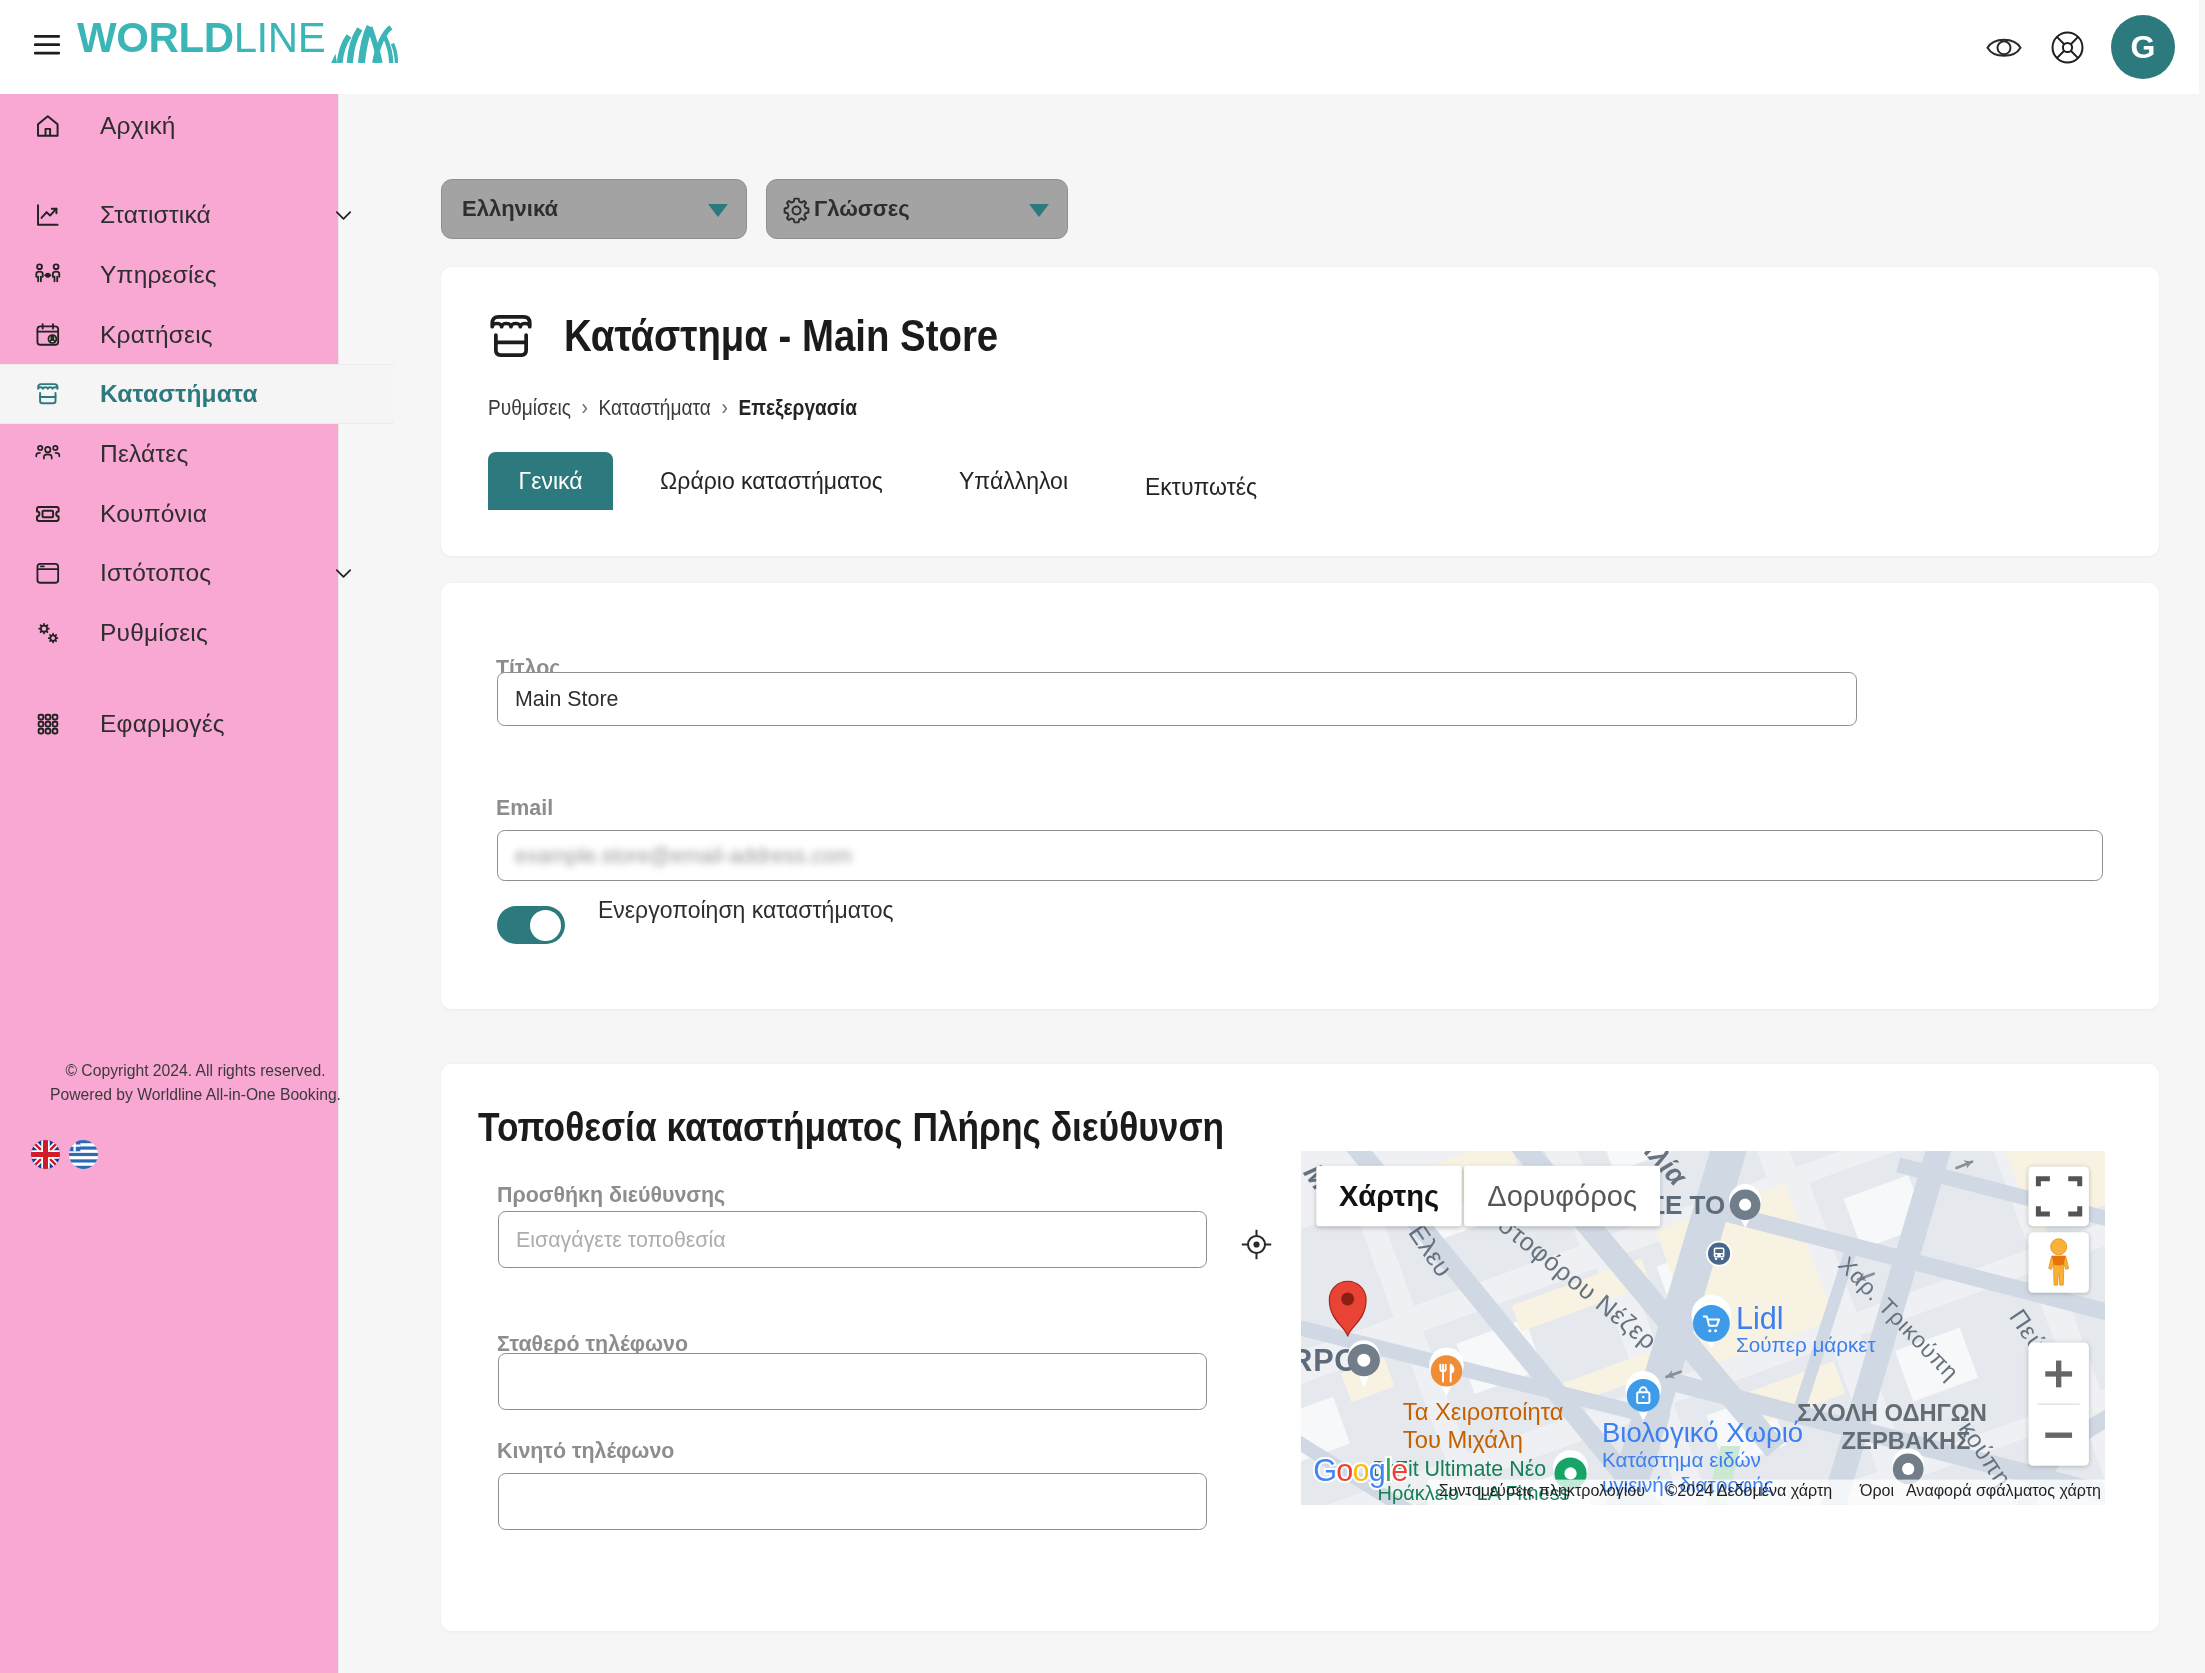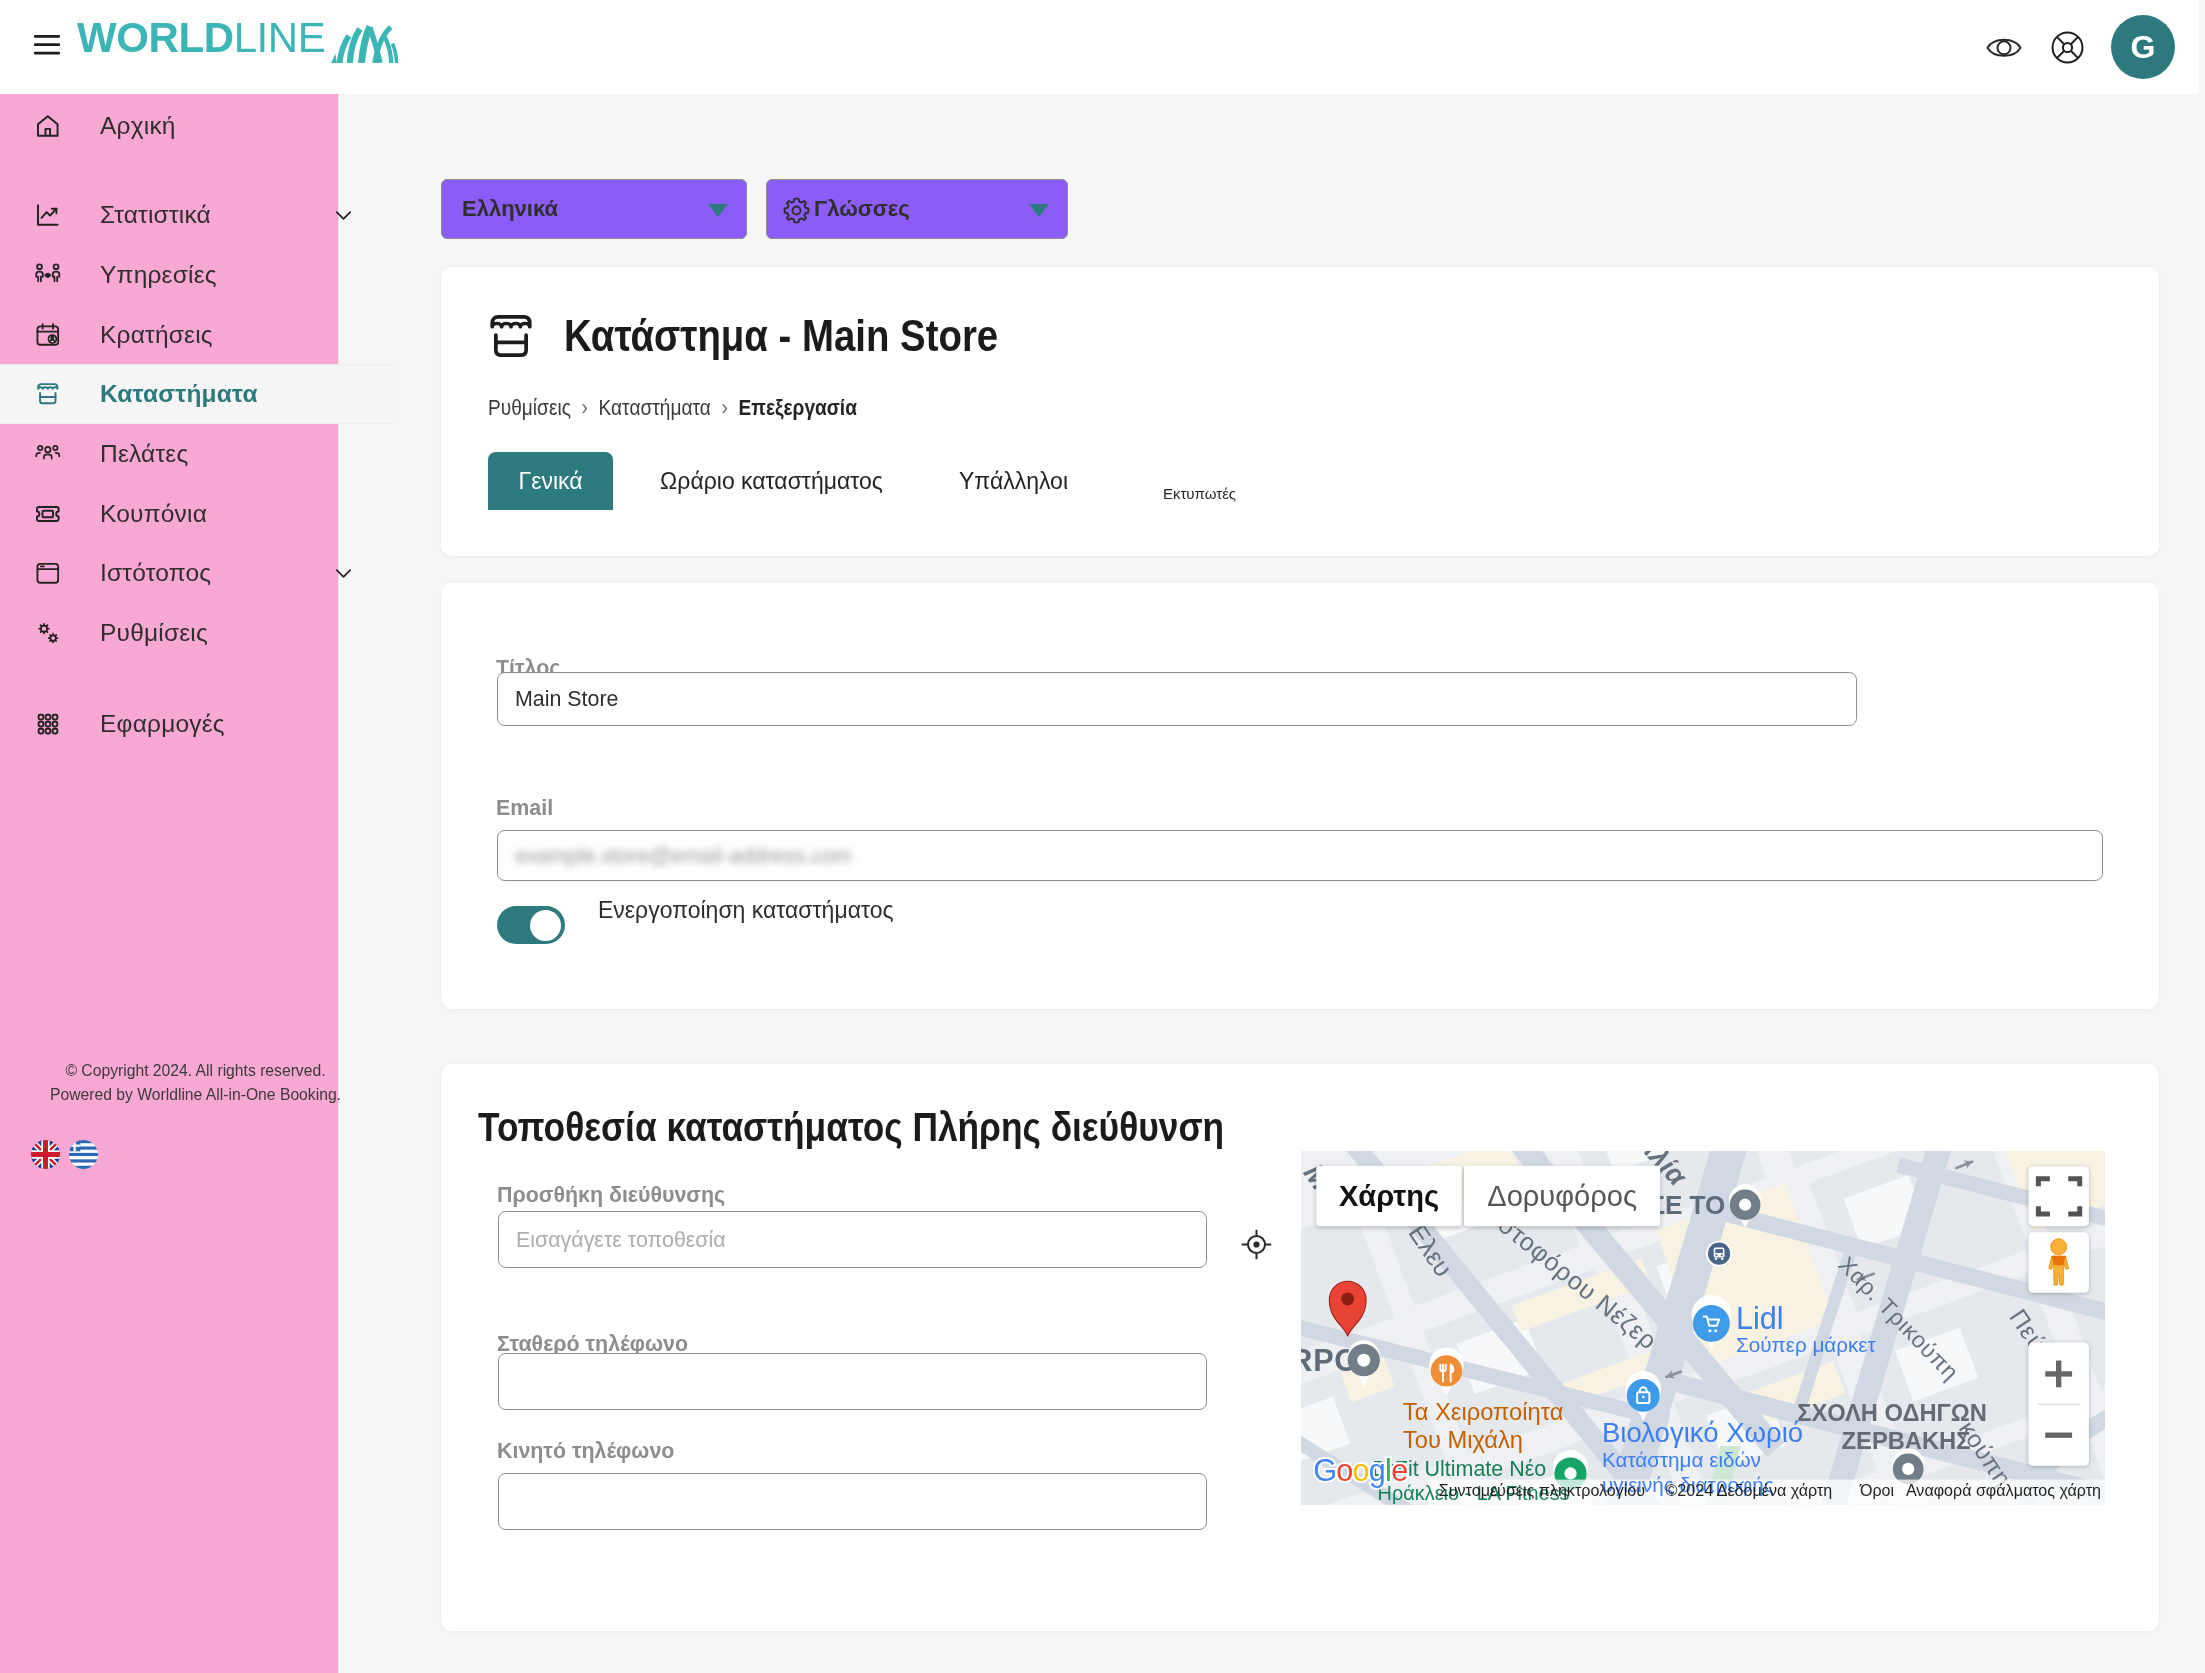--- a/index.html
+++ b/index.html
@@ -14,21 +14,21 @@
   .mitem { position:absolute; left:0; width:394px; height:60px; }
   .mitem .ic { position:absolute; left:34px; top:50%; transform:translateY(-50%); width:27.6px; height:27.6px; }
   .mitem .tx { position:absolute; left:100px; top:50%; transform:translateY(-50%); font-size:24.5px; color:#2e2e2e; letter-spacing:0.2px; }
   .mitem .chev { position:absolute; left:332px; top:50%; transform:translateY(-50%); width:23px; height:23px; }
   .mitem.active { background:#f5f5f5; border-top:0.8px solid #ececec; border-bottom:0.8px solid #ececec; }
   .mitem.active .tx { color:#2c7a7e; font-weight:bold; }
   #sidefoot { position:absolute; left:31px; top:965px; width:329px; font-size:15.7px; color:#3a3a3a; line-height:24px; }
   
   #content { position:absolute; left:397px; top:94px; width:1808px; height:1580px; background:#f6f6f6; }
   .card { position:absolute; left:44px; width:1718px; background:#ffffff; border-radius:10.7px; box-shadow:0 0.8px 3.1px rgba(0,0,0,0.05); }
-  .sel { position:absolute; top:85px; height:60px; background:#8b5cf6; border:1.5px solid #8f8f8f; border-radius:6px; }
+  .sel { position:absolute; top:85px; height:60px; background:#a3a3a3; border:1.5px solid #8f8f8f; border-radius:11px; }
   .sel .stx { position:absolute; left:20px; top:50%; transform:translateY(-50%); font-size:22px; font-weight:bold; color:#2e2e2e; }
   .sel .arr { position:absolute; right:18.4px; top:50%; transform:translateY(-38%); width:0; height:0; border-left:10.7px solid transparent; border-right:10.7px solid transparent; border-top:13px solid #2c7a7e; }
   .lbl { position:absolute; font-size:21.4px; font-weight:bold; color:#8d8d8d; }
   .inp { position:absolute; background:#fff; border:1.5px solid #8f8f8f; border-radius:7.7px; font-size:21.4px; color:#2e2e2e; }
   .inp .itx { position:absolute; left:17px; top:50%; transform:translateY(-50%); }
   .ph { color:#adadad; }
 </style>
 </head>
 <body>
 
@@ -254,21 +254,21 @@
         <path d="M3.2 5.2 Q3.2 2.3 6.1 2.3 H17.9 Q20.8 2.3 20.8 5.2 V6.9 A2.2 1.5 0 0 0 16.4 6.9 A2.2 1.5 0 0 0 12 6.9 A2.2 1.5 0 0 0 7.6 6.9 A2.2 1.5 0 0 0 3.2 6.9 Z"></path>
         <path d="M4.9 10.8 V18 Q4.9 20.2 7.1 20.2 H16.9 Q19.1 20.2 19.1 18 V10.8"></path>
         <line x1="4.9" y1="14.3" x2="19.1" y2="14.3"></line>
       </g>
     </svg>
     <div class="abs" style="left:123px; top:44px; font-size:44px; font-weight:bold; color:#1b1b1b; transform:scaleX(0.872); transform-origin:left top;">Κατάστημα - Main Store</div>
     <div class="abs" style="left:47px; top:129px; font-size:21.4px; color:#3a3a3a; transform:scaleX(0.894); transform-origin:left top;">Ρυθμίσεις&nbsp; <span style="color:#6d6d6d;">›</span> &nbsp;Καταστήματα&nbsp; <span style="color:#6d6d6d;">›</span> &nbsp;<b style="color:#242424;">Επεξεργασία</b></div>
     <div class="abs" style="left:47px; top:185px; width:125px; height:58px; background:#2c7a7e; border-radius:7.7px 7.7px 0 0; color:#fff; font-size:23px; text-align:center; line-height:58px;">Γενικά</div>
     <div class="abs" style="left:216px; top:185px; width:229px; height:58px; font-size:23px; color:#242424; text-align:center; line-height:58px;">Ωράριο καταστήματος</div>
     <div class="abs" style="left:518px; top:185px; width:109px; height:58px; font-size:23px; color:#242424; text-align:center; line-height:58px;">Υπάλληλοι</div>
-    <div class="abs" style="left:704px; top:198px; width:109px; height:58px; font-size:15px; color:#242424; text-align:center; line-height:58px;">Εκτυπωτές</div>
+    <div class="abs" style="left:704px; top:191px; width:109px; height:58px; font-size:23px; color:#242424; text-align:center; line-height:58px;">Εκτυπωτές</div>
   </div>
 
   <div class="card" style="top:489px; height:426px;">
     <div class="lbl" style="left:55px; top:73px;">Τίτλος</div>
     <div class="inp" style="left:56px; top:89px; width:1360px; height:54px;">
         <span class="itx">Main Store</span>
       </div>
     <div class="lbl" style="left:55px; top:213px;">Email</div>
     <div class="inp" style="left:56px; top:247px; width:1606px; height:51px;">
         <span class="itx" style="filter:blur(3.8px); color:#9a9a9a;">example.store@email-address.com</span>

